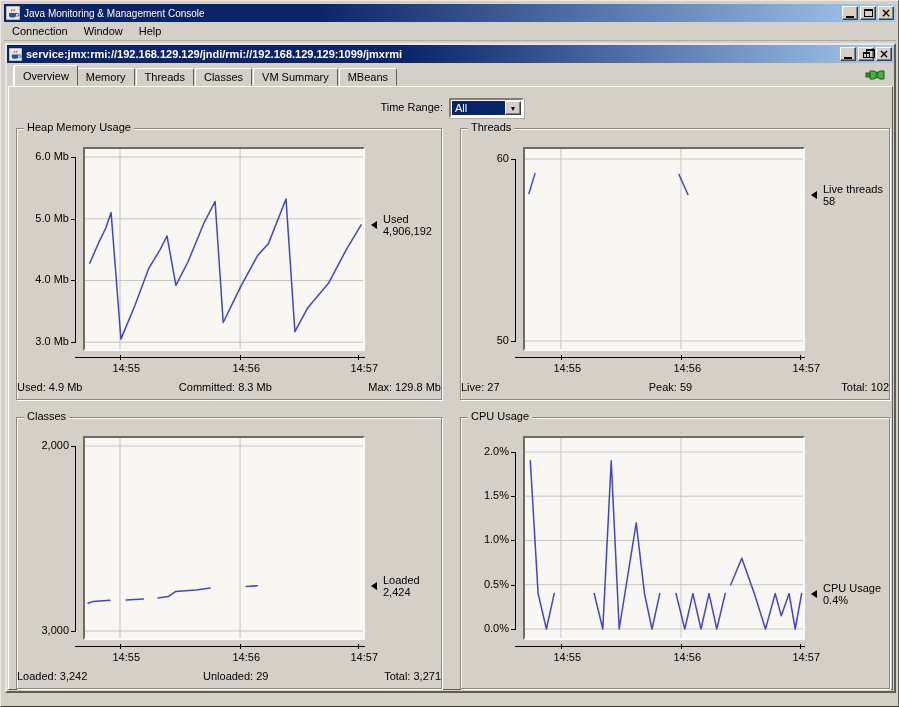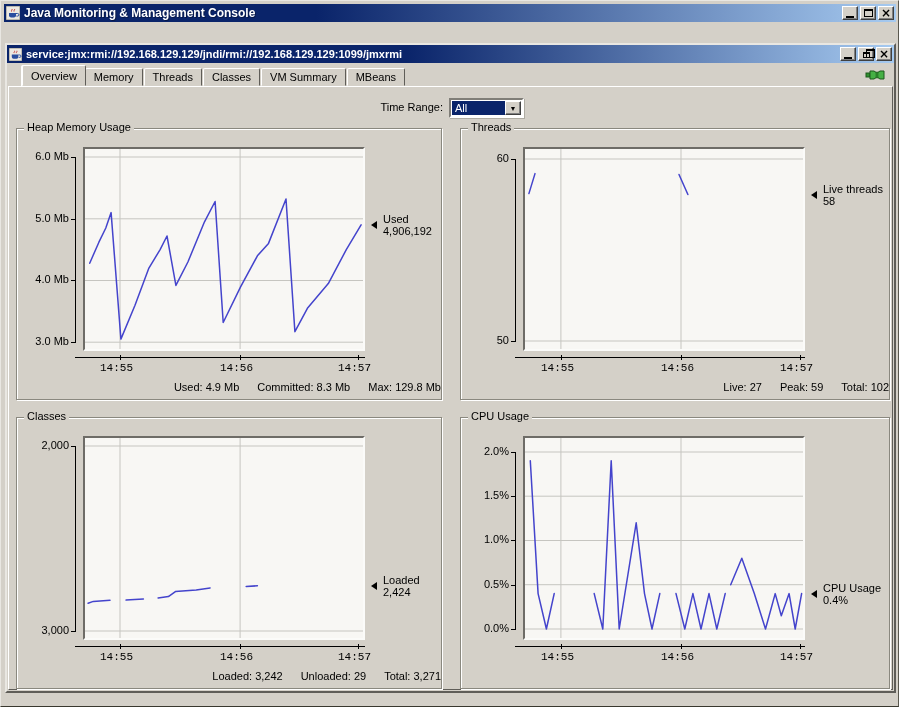--- a/index.html
+++ b/index.html
@@ -4,21 +4,21 @@
 <style>
   html,body{margin:0;padding:0;background:#d4d0c8;}
   body{width:899px;height:707px;overflow:hidden;font-family:"Liberation Sans",sans-serif;font-size:11px;color:#000;}
   *{box-sizing:border-box;}
   .window{position:relative;width:899px;height:707px;background:#d4d0c8;
     border:1px solid;border-color:#e9e7e2 #5a584f #39382f #e9e7e2;}
   
   .titlebar{position:absolute;left:3px;top:3px;width:892px;height:18px;
     background:linear-gradient(90deg,#0a246a 0%,#0a246a 35%,#a6caf0 100%);
     display:flex;align-items:center;padding:0 2px;}
-  .titlebar .caption{color:#fff;font-weight:bold;font-size:12px;margin-left:4px;white-space:nowrap;
+  .titlebar .caption{color:#fff;font-weight:normal;font-size:10px;margin-left:4px;white-space:nowrap;
     text-shadow:1px 1px 0 rgba(0,0,0,.35);}
   .winbtns{margin-left:auto;display:flex;gap:2px;align-items:center;}
   .wbtn{width:16px;height:14px;background:#d4d0c8;border:1px solid;border-color:#fff #404040 #404040 #fff;
     box-shadow:inset -1px -1px 0 #808080;display:flex;align-items:center;justify-content:center;padding:0;}
   .g-min{width:8px;height:2px;background:#000;margin-top:8px;}
   .g-max{width:9px;height:8px;border:1px solid #000;border-top-width:2px;}
   .g-close{font-size:12px;font-weight:bold;line-height:10px;font-family:"DejaVu Sans",sans-serif;}
   .g-restore{position:relative;width:7px;height:6px;border:1px solid #000;border-top-width:2px;background:#d4d0c8;margin-top:2px;}
   .g-restore::before{content:"";position:absolute;top:-5px;left:2px;width:7px;height:6px;
     border:1px solid #000;border-top-width:2px;}
@@ -28,21 +28,21 @@
   .menu-item{padding:2px 8px;cursor:default;}
   
   .inner-frame{position:absolute;left:4px;top:42px;width:891px;height:650px;background:#d4d0c8;
     border:2px solid;border-color:#e9e7e2 #5f5d58 #5f5d58 #e9e7e2;}
   .inner-titlebar{position:absolute;left:0;top:0;right:0;height:18px;
     background:linear-gradient(90deg,#0a246a 0%,#0a246a 45%,#a6caf0 100%);
     display:flex;align-items:center;padding:0 2px;}
   .inner-titlebar .caption{color:#fff;font-weight:bold;font-size:11px;margin-left:4px;white-space:nowrap;
     overflow:hidden;text-overflow:ellipsis;max-width:700px;}
   
-  .tabbar{position:absolute;left:0;top:19px;right:0;height:22px;display:flex;align-items:flex-end;padding-left:17px;}
+  .tabbar{position:absolute;left:0;top:19px;right:0;height:22px;display:flex;align-items:flex-end;padding-left:9px;}
   .tab{height:18px;padding:2px 8px 0;margin-right:1px;background:#d4d0c8;position:relative;
     border:1px solid;border-color:#fff #5f5d58 #d4d0c8 #fff;border-radius:2px 2px 0 0;white-space:nowrap;}
   .tab.selected{height:21px;padding-top:4px;margin-left:-2px;margin-right:-1px;z-index:3;
     box-shadow:-1px 0 0 #fff;}
   .plug{position:absolute;right:9px;top:23px;width:20px;height:14px;}
   
   .tabcontent{position:absolute;left:1px;top:41px;right:1px;bottom:1px;background:#d4d0c8;
     border:1px solid;border-color:#fff #5f5d58 #5f5d58 #fff;}
   .tr-label{position:absolute;left:300px;width:134px;top:14px;text-align:right;}
   .combo{position:absolute;left:440px;top:11px;width:75px;height:20px;background:#fff;
@@ -52,25 +52,25 @@
   .combo-btn{width:16px;background:#d4d0c8;border:1px solid;border-color:#fff #404040 #404040 #fff;
     box-shadow:inset -1px -1px 0 #808080;display:flex;align-items:center;justify-content:center;
     font-size:7px;color:#000;padding:0;}
   
   .groupbox{position:absolute;border:1px solid #8a887f;box-shadow:inset 1px 1px 0 #fff,1px 1px 0 #fff;}
   .gtitle{position:absolute;top:-8px;left:7px;background:#d4d0c8;padding:0 3px;white-space:nowrap;}
   .plot{position:absolute;background:#f8f7f4;border:2px solid;border-color:#6e6c67 #fbfbf9 #fbfbf9 #6e6c67;}
   .plot svg{display:block;}
   .axis-el{position:absolute;background:#000;}
   .ylab{position:absolute;text-align:right;white-space:nowrap;}
-  .xlab{position:absolute;text-align:left;white-space:nowrap;font-family:Liberation Mono, monospace;}
+  .xlab{position:absolute;text-align:right;white-space:nowrap;}
   .marker-arrow{position:absolute;width:0;height:0;border-top:4px solid transparent;
     border-bottom:4px solid transparent;border-right:6px solid #000;}
   .marker-label{position:absolute;white-space:pre-line;line-height:12px;}
-  .summary{position:absolute;left:0;right:0;display:flex;justify-content:flex-end;gap:18px;white-space:nowrap;}
+  .summary{position:absolute;left:0;right:0;display:flex;justify-content:space-between;gap:18px;white-space:nowrap;}
 </style>
 </head>
 <body>
 
 <div class="window">
 
   <div class="titlebar">
     <span style="display:inline-flex;">
       <svg width="14" height="14" viewBox="0 0 14 14">
         <rect x="0" y="0" width="14" height="14" fill="#ece9e2" stroke="#8a887f" stroke-width="1"></rect>
@@ -86,20 +86,25 @@
         </button>
       <button class="wbtn">
           <span class="g-max"></span>
         </button>
       <button class="wbtn">
           <span class="g-close">×</span>
         </button>
     </span>
   </div>
 
+  <div class="menubar">
+    <span class="menu-item">Connection</span>
+    <span class="menu-item">Window</span>
+    <span class="menu-item">Help</span>
+  </div>
 
   <div class="inner-frame">
 
     <div class="inner-titlebar">
       <span style="display:inline-flex;">
         <svg width="13" height="13" viewBox="0 0 14 14">
           <rect x="0" y="0" width="14" height="14" fill="#ece9e2" stroke="#8a887f" stroke-width="1"></rect>
           <path d="M3 7 h7 v2.6 a3.5 2 0 0 1 -7 0 z" fill="#2a4ea0"></path>
           <path d="M10 7.5 h1.6 a1.3 1.3 0 0 1 0 2.6 h-1.2" fill="none" stroke="#2a4ea0" stroke-width="1"></path>
           <path d="M5.5 5.5 C5 4.5 6.5 4 6 3 M8 5.5 C7.5 4.5 9 4 8.5 3" fill="none" stroke="#c03030" stroke-width="1"></path>

